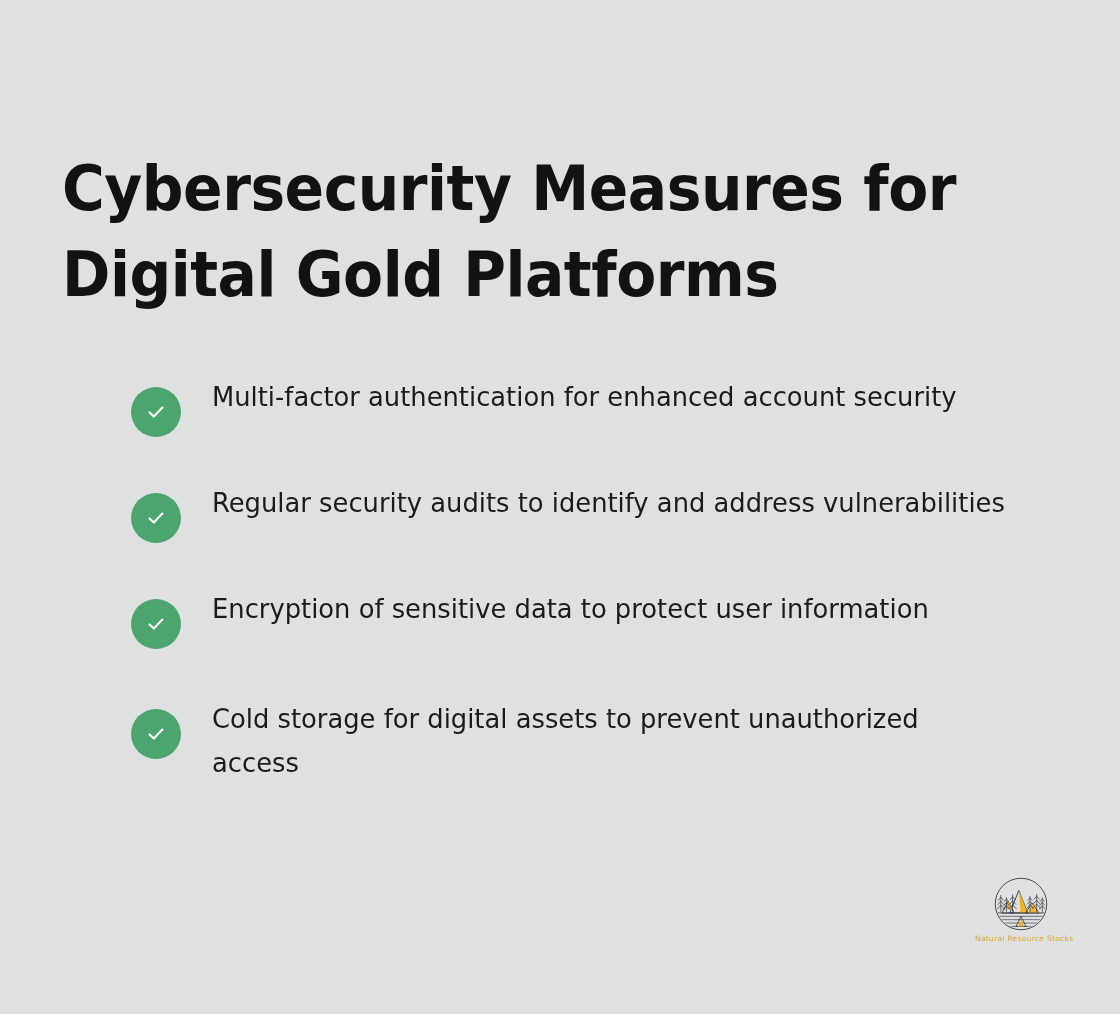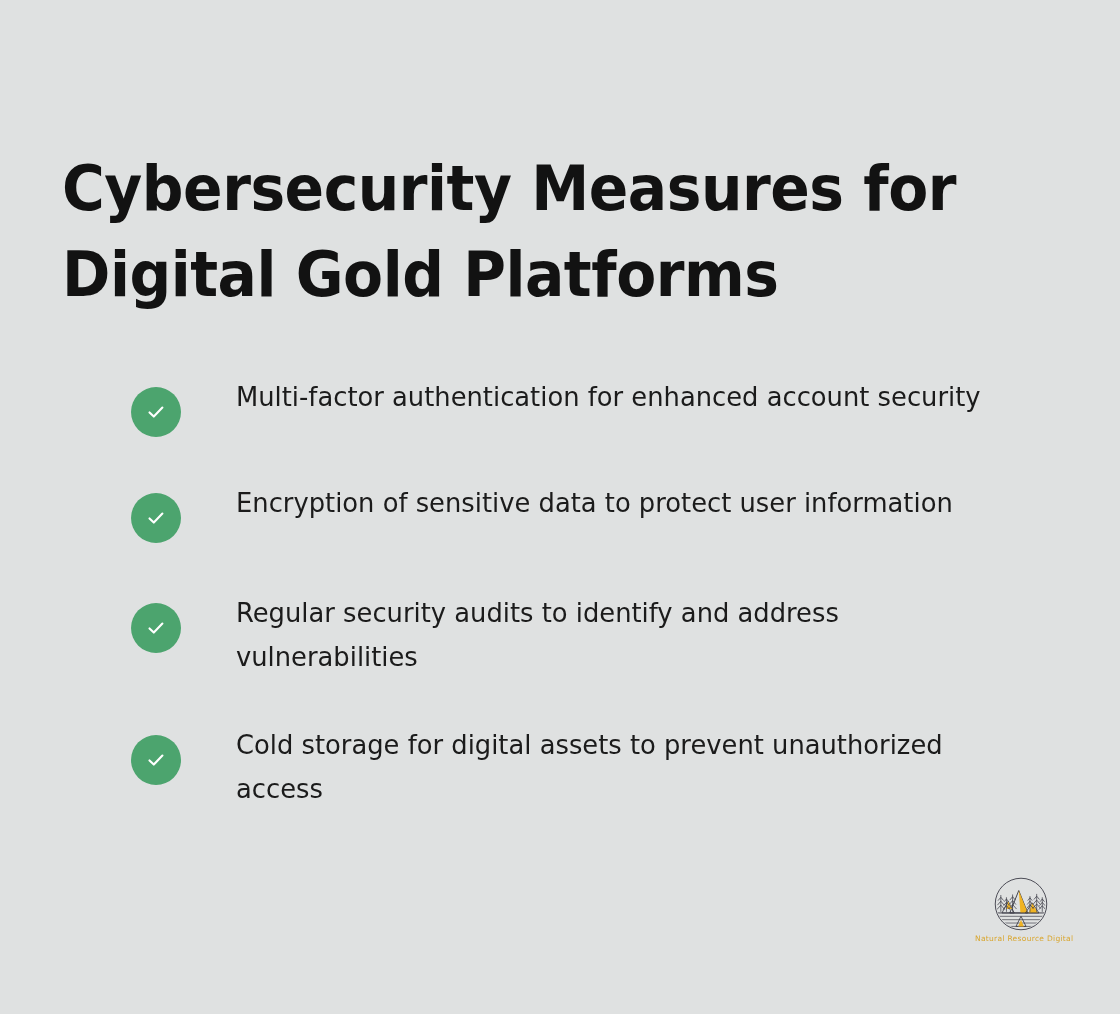--- a/index.html
+++ b/index.html
@@ -44,21 +44,20 @@
     position: absolute;
     left: 131px;
     top: 368px;
     width: 920px;
   }
 
   .bullet-row {
     display: flex;
     align-items: flex-start;
     margin-bottom: 38px;
-    gap: 24px;
   }
   .bullet-row:last-child { margin-bottom: 0; }
 
   .check-badge {
     flex: 0 0 auto;
     width: 50px;
     height: 50px;
     border-radius: 50%;
     background: #4ca46e;
     display: flex;
@@ -124,36 +123,36 @@
 
     <div class="bullet-row r1">
       <span class="check-badge">
         <svg viewBox="0 0 26 26" aria-hidden="true">
           <path d="M6.5 13.4 L10.8 17.6 L19.4 8.6" fill="none" stroke="#ffffff" stroke-width="2.1" stroke-linecap="round" stroke-linejoin="round"></path>
         </svg>
       </span>
       <span class="bullet-text">Multi-factor authentication for enhanced account security</span>
     </div>
 
+    <div class="bullet-row r3">
+      <span class="check-badge">
+        <svg viewBox="0 0 26 26" aria-hidden="true">
+          <path d="M6.5 13.4 L10.8 17.6 L19.4 8.6" fill="none" stroke="#ffffff" stroke-width="2.1" stroke-linecap="round" stroke-linejoin="round"></path>
+        </svg>
+      </span>
+      <span class="bullet-text">Regular security audits to identify and address vulnerabilities</span>
+    </div>
+
     <div class="bullet-row r2">
       <span class="check-badge">
         <svg viewBox="0 0 26 26" aria-hidden="true">
           <path d="M6.5 13.4 L10.8 17.6 L19.4 8.6" fill="none" stroke="#ffffff" stroke-width="2.1" stroke-linecap="round" stroke-linejoin="round"></path>
         </svg>
       </span>
       <span class="bullet-text">Encryption of sensitive data to protect user information</span>
-    </div>
-
-    <div class="bullet-row r3">
-      <span class="check-badge">
-        <svg viewBox="0 0 26 26" aria-hidden="true">
-          <path d="M6.5 13.4 L10.8 17.6 L19.4 8.6" fill="none" stroke="#ffffff" stroke-width="2.1" stroke-linecap="round" stroke-linejoin="round"></path>
-        </svg>
-      </span>
-      <span class="bullet-text">Regular security audits to identify and address vulnerabilities</span>
     </div>
 
     <div class="bullet-row r4">
       <span class="check-badge">
         <svg viewBox="0 0 26 26" aria-hidden="true">
           <path d="M6.5 13.4 L10.8 17.6 L19.4 8.6" fill="none" stroke="#ffffff" stroke-width="2.1" stroke-linecap="round" stroke-linejoin="round"></path>
         </svg>
       </span>
       <span class="bullet-text">Cold storage for digital assets to prevent unauthorized access</span>
     </div>
@@ -197,16 +196,16 @@
           <path d="M8 72 L92 72"></path>
           <path d="M10 78 L90 78"></path>
           <path d="M16 84 L84 84"></path>
           <path d="M26 90 L74 90"></path>
         </g>
 
         <path d="M50 72 L41 90 L59 90 Z" fill="none" stroke="#3b3b46" stroke-width="1.5"></path>
         <path d="M50 78 L45 90 L55 90 Z" fill="#f0b323"></path>
       </g>
     </svg>
-    <div class="logo-caption">Natural Resource Digital</div>
+    <div class="logo-caption">Natural Resource Stocks</div>
   </div>
 
 </div>
 
 </body></html>

